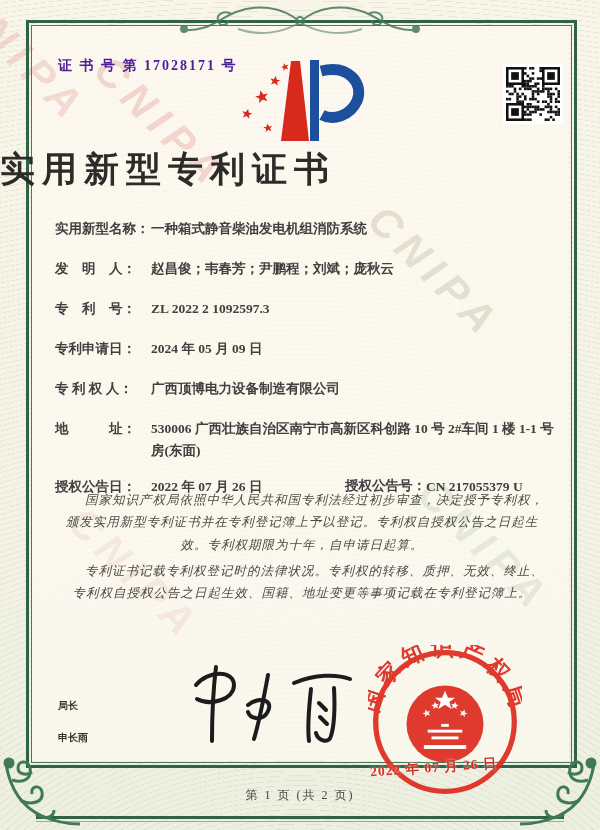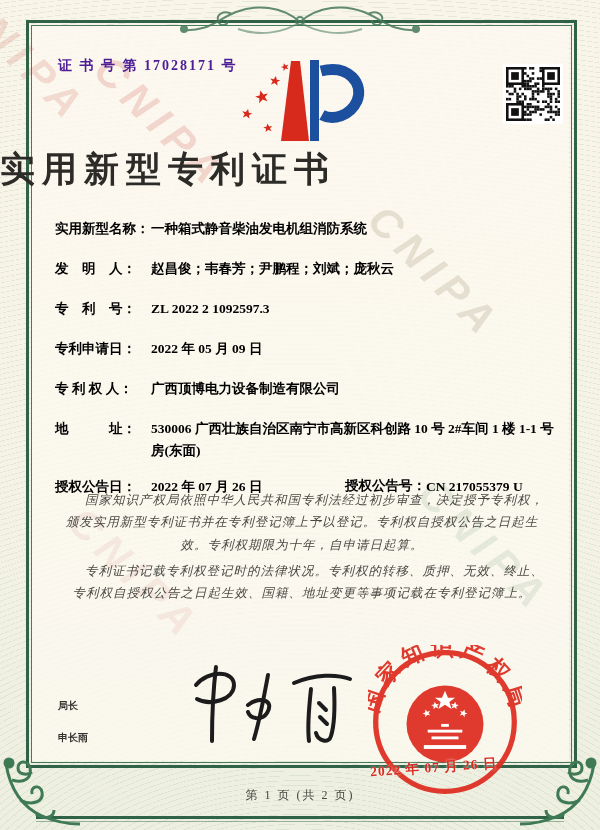--- a/index.html
+++ b/index.html
@@ -12,21 +12,21 @@
   }
   .abs{position:absolute;}
   .inner-bg{left:31px; top:25px; width:538px; height:736px; background:rgba(252,249,240,.8);}
   .frame{left:26px; top:20px; width:545px; height:742px; border:3px solid #2f6247;}
   .frame::before{content:""; position:absolute; inset:2px; border:1px solid #4a7a5c;}
   .watermark{font-family:"Liberation Sans","DejaVu Sans",sans-serif; font-weight:bold; font-style:italic;
     font-size:42px; letter-spacing:8px; transform:rotate(45deg); transform-origin:left top; white-space:nowrap;}
   .cert-no{left:58px; top:57px; font-size:14px; font-weight:bold; color:#4c1d95; letter-spacing:2px;}
   .title{left:0; top:146px; width:100%; text-align:left; font-size:35px; font-weight:bold;
     color:#2c2b28; letter-spacing:7px;}
-  .fields{left:55px; top:218px; width:500px; color:#000000; font-size:13.5px; font-weight:bold;}
+  .fields{left:55px; top:218px; width:500px; color:#404040; font-size:13.5px; font-weight:bold;}
   .field-row{display:flex; align-items:flex-start; margin-bottom:18px; line-height:22px;}
   .field-label{flex:0 0 96px; white-space:nowrap;}
   .field-value{flex:1;}
   .grant-row{display:flex; line-height:22px;align-items:center;}
   .grant-left{flex:0 0 290px; display:flex;}
   .grant-right{display:flex;}
   .grant-right .field-label{flex:0 0 auto; margin-right:0;font-family:Liberation Mono, monospace;}
   .body-text{left:55px; top:489px; width:494px; color:#4a4944; font-size:12.5px; line-height:1.78;
     font-style:italic; letter-spacing:1px;text-align:center;}
   .body-text p{margin:0 0 4px 0; text-indent:2em;}
@@ -237,21 +237,21 @@
   <div class="field-row">
     <span class="field-label">发　明　人：</span>
     <span class="field-value">赵昌俊；韦春芳；尹鹏程；刘斌；庞秋云</span>
   </div>
   <div class="field-row">
     <span class="field-label">专　利　号：</span>
     <span class="field-value">ZL 2022 2 1092597.3</span>
   </div>
   <div class="field-row">
     <span class="field-label">专利申请日：</span>
-    <span class="field-value">2022 年 05 月 09 日</span>
+    <span class="field-value">2024 年 05 月 09 日</span>
   </div>
   <div class="field-row">
     <span class="field-label">专 利 权 人：</span>
     <span class="field-value">广西顶博电力设备制造有限公司</span>
   </div>
   <div class="field-row" style="margin-bottom:14px;">
     <span class="field-label">地　　　址：</span>
     <span class="field-value">530006 广西壮族自治区南宁市高新区科创路 10 号 2#车间 1 楼 1-1 号房(东面)</span>
   </div>
   <div class="grant-row">

